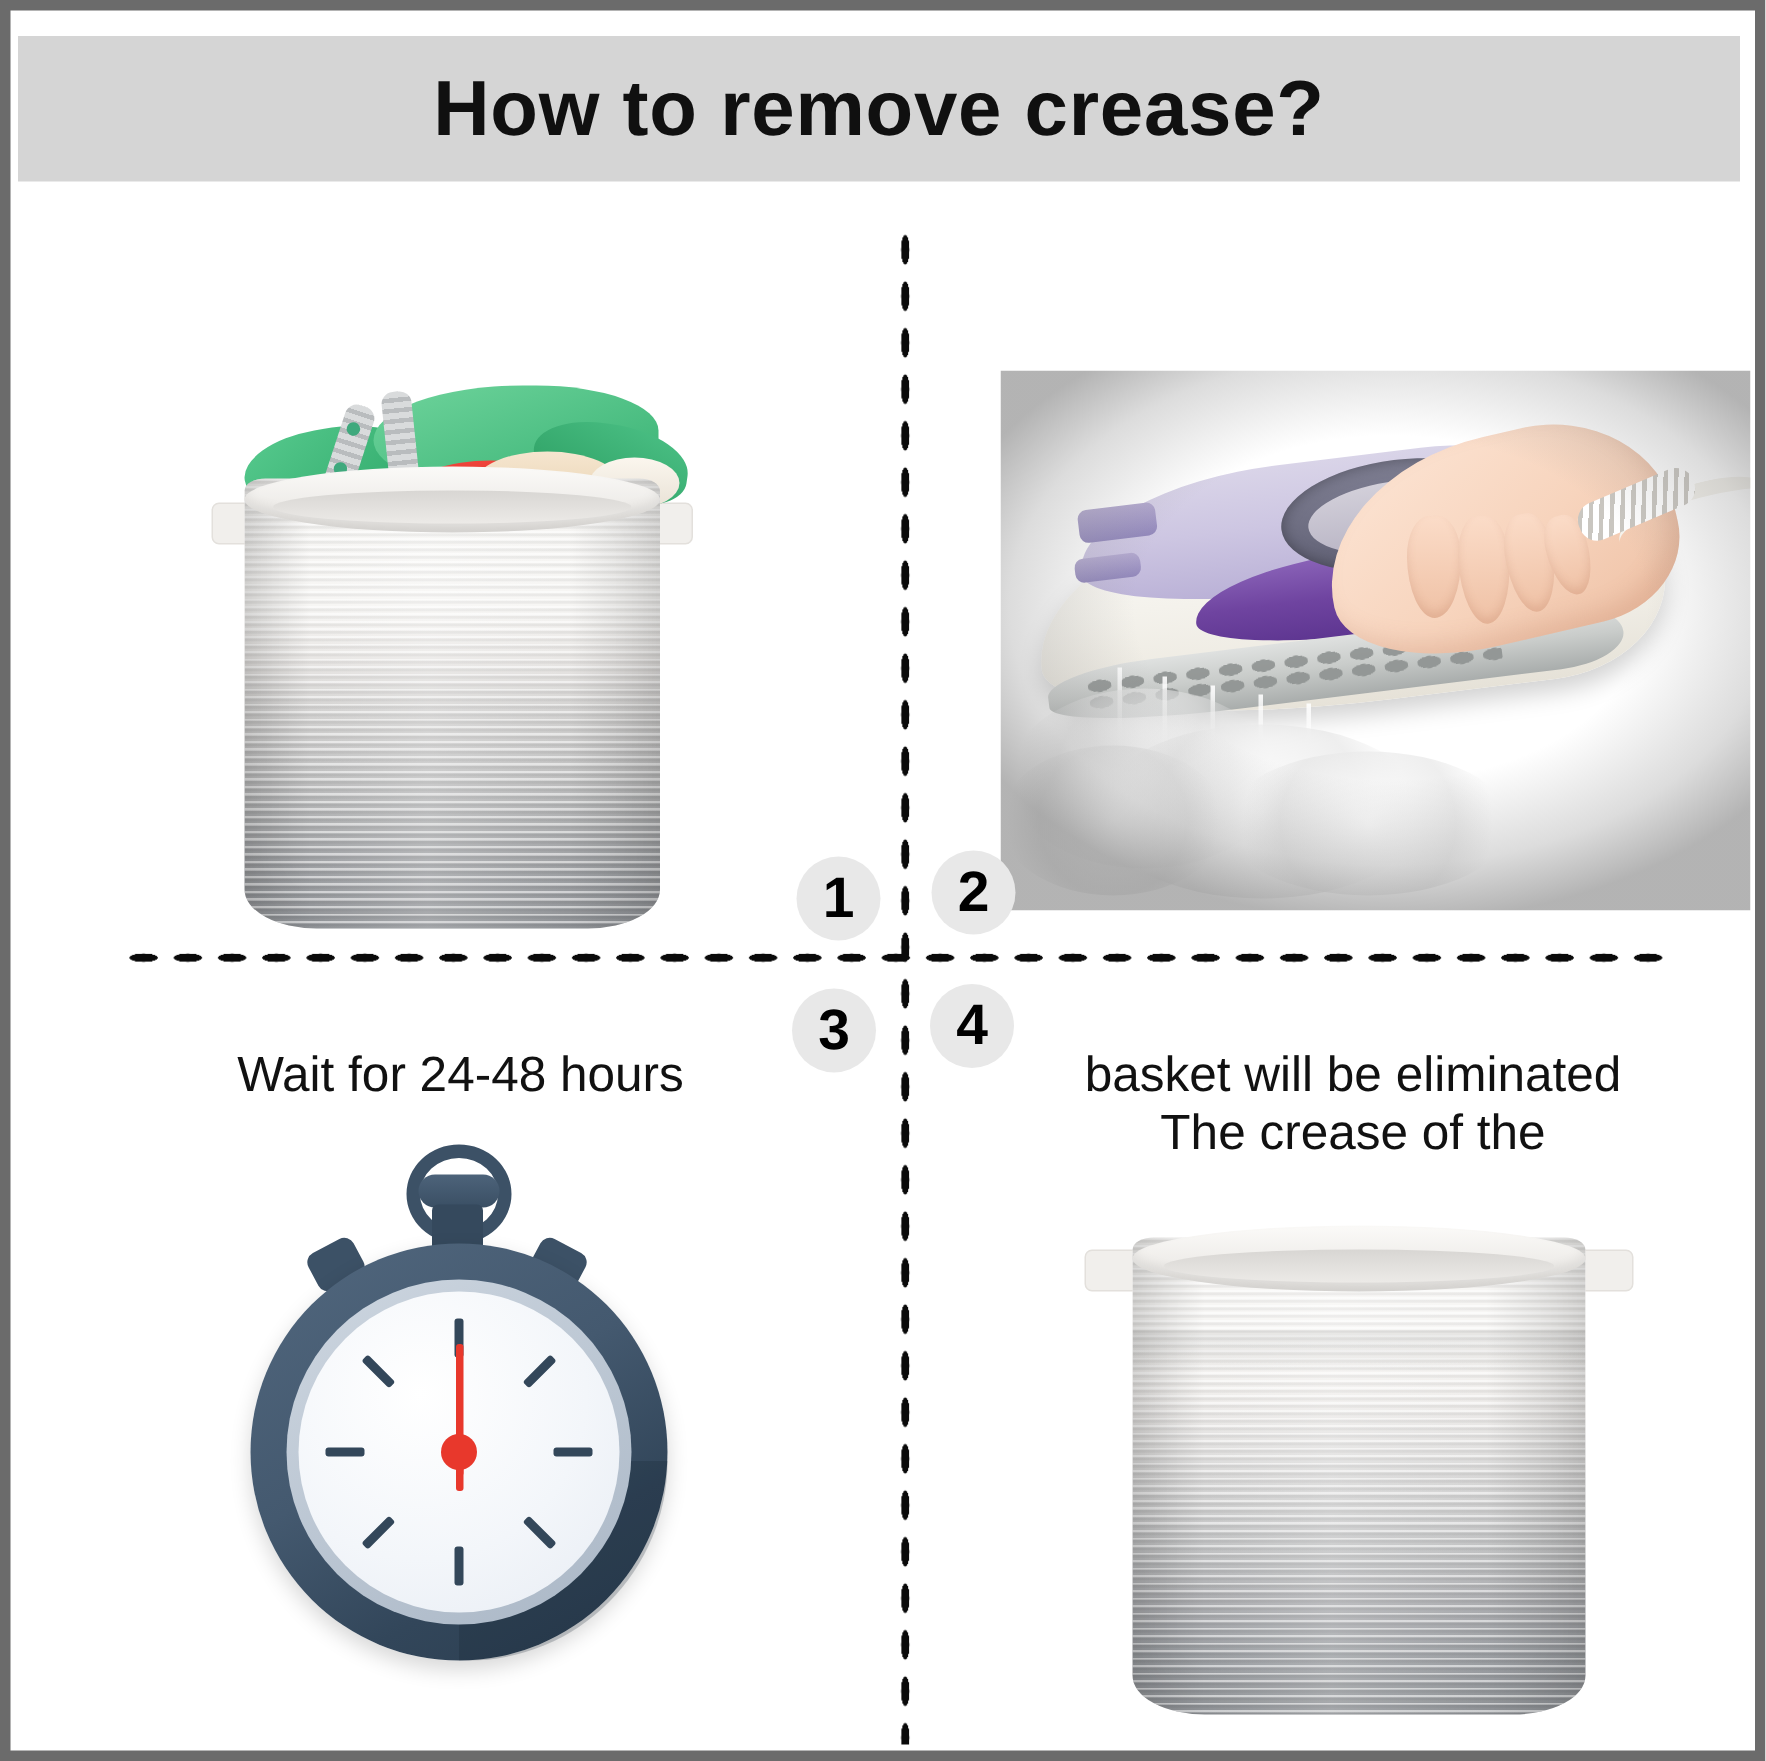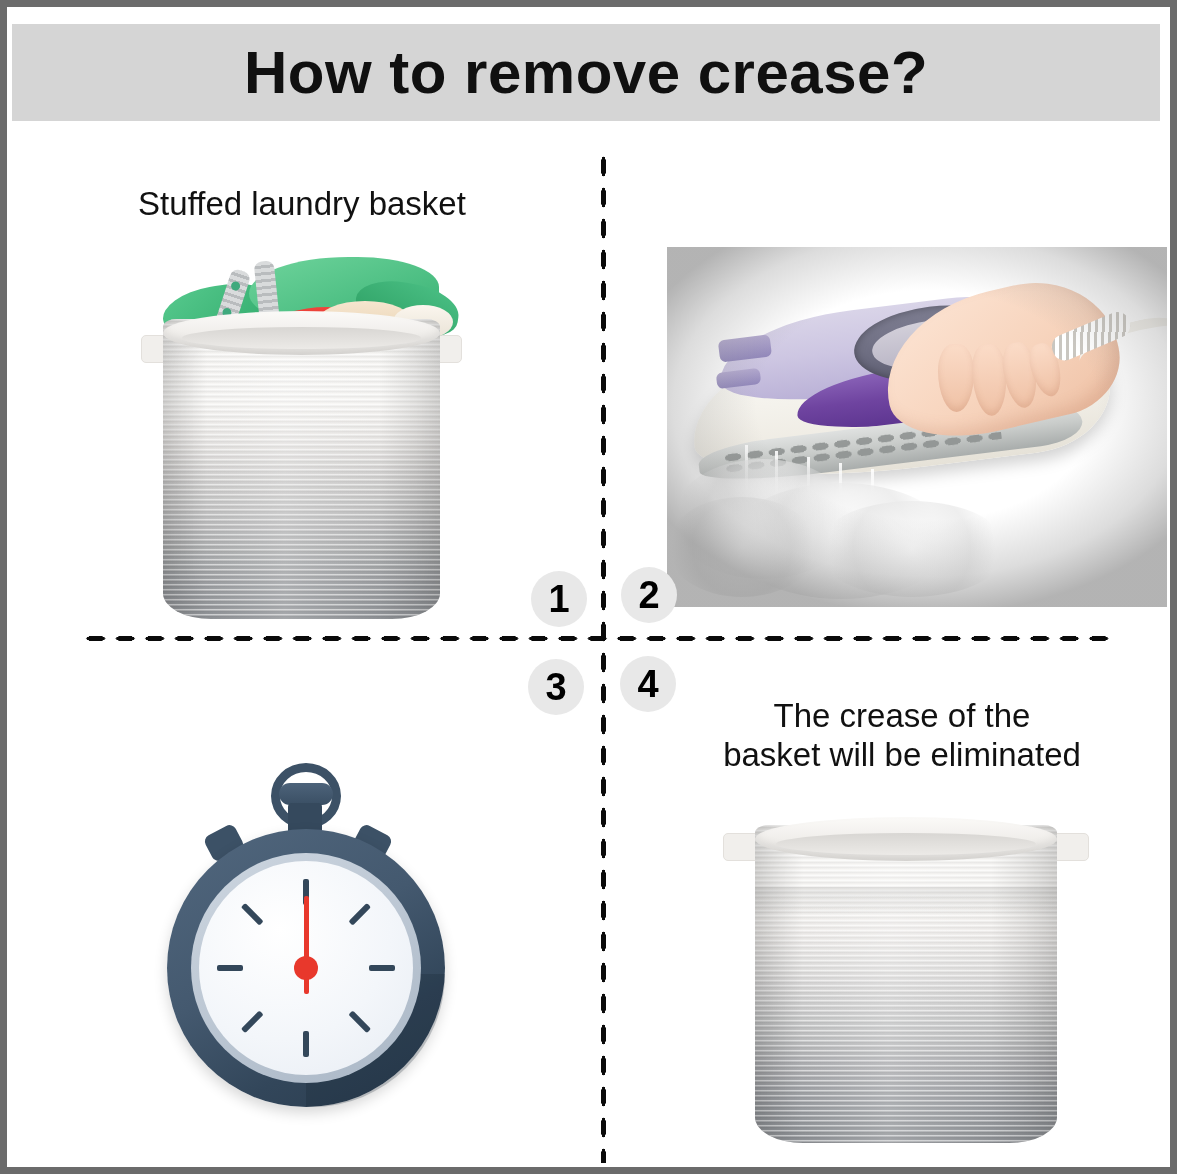--- a/index.html
+++ b/index.html
@@ -26,21 +26,21 @@
     left: 5px;
     top: 17px;
     width: 1148px;
     height: 97px;
     background: #d5d5d5;
     display: flex;
     align-items: center;
     justify-content: center;
   }
   .title-text {
-    font-size: 60px;
+    font-size: 52px;
     font-weight: 700;
     color: #101010;
     letter-spacing: 0.5px;
     white-space: nowrap;
     line-height: 1;
   }
 
   
   .v-divider {
     position: absolute;
@@ -458,21 +458,20 @@
 
 <div id="poster">
 
   <div class="title-banner">
     <div class="title-text">How to remove crease?</div>
   </div>
 
   <div class="v-divider"></div>
   <div class="h-divider"></div>
 
-  <div class="caption cap-1">Stuffed laundry basket</div>
 
   <div class="laundry">
     <div class="cloth green-1"></div>
     <div class="cloth green-2"></div>
     <div class="cloth green-3"></div>
     <div class="cloth red-1"></div>
     <div class="cloth cream-1"></div>
     <div class="cloth white-1"></div>
     <div class="strap">
       <div class="strap-dot" style="left:4px;top:12px;"></div>
@@ -518,20 +517,21 @@
     <div class="jet" style="left:140px; top:210px; height:62px;"></div>
     <div class="jet" style="left:172px; top:216px; height:58px;"></div>
     <div class="jet" style="left:204px; top:222px; height:54px;"></div>
     <div class="steam st1"></div>
     <div class="steam st2"></div>
     <div class="steam st3"></div>
     <div class="steam st4"></div>
     <div class="vignette"></div>
   </div>
 
+  <div class="caption cap-3">Wait for 24-48 hours</div>
 
   <div id="stopwatch">
     <div class="sw-ring-top"></div>
     <div class="sw-crown"></div>
     <div class="sw-stem"></div>
     <div class="sw-btn left"></div>
     <div class="sw-btn right"></div>
     <div class="sw-case"></div>
     <div class="sw-bezel"></div>
     <div class="sw-face">
@@ -543,22 +543,22 @@
       <div class="tick" style="transform:translate(-50%,-89px) rotate(225deg);"></div>
       <div class="tick" style="transform:translate(-50%,-89px) rotate(270deg);"></div>
       <div class="tick" style="transform:translate(-50%,-89px) rotate(315deg);"></div>
       <div class="hand-red"></div>
       <div class="hand-red-tail"></div>
       <div class="hand-pin"></div>
     </div>
   </div>
 
   <div class="caption cap-4">
+    <div>basket will be eliminated</div>
     <div>The crease of the</div>
-    <div>basket will be eliminated</div>
   </div>
 
   <div class="basket" id="basket-smooth">
     <div class="handle handle-l"></div>
     <div class="handle handle-r"></div>
     <div class="body">
       <div class="rope"></div>
       <div class="belt"></div>
       <div class="shade"></div>
     </div>

